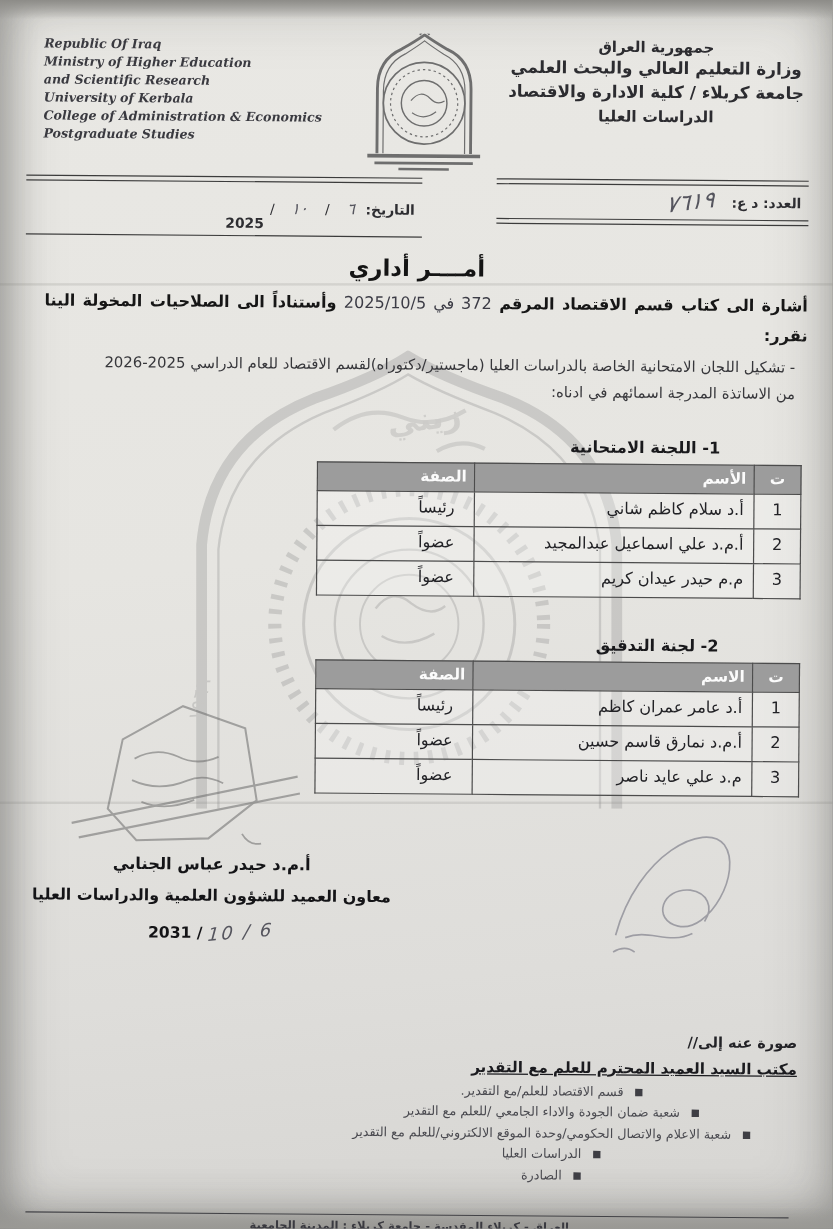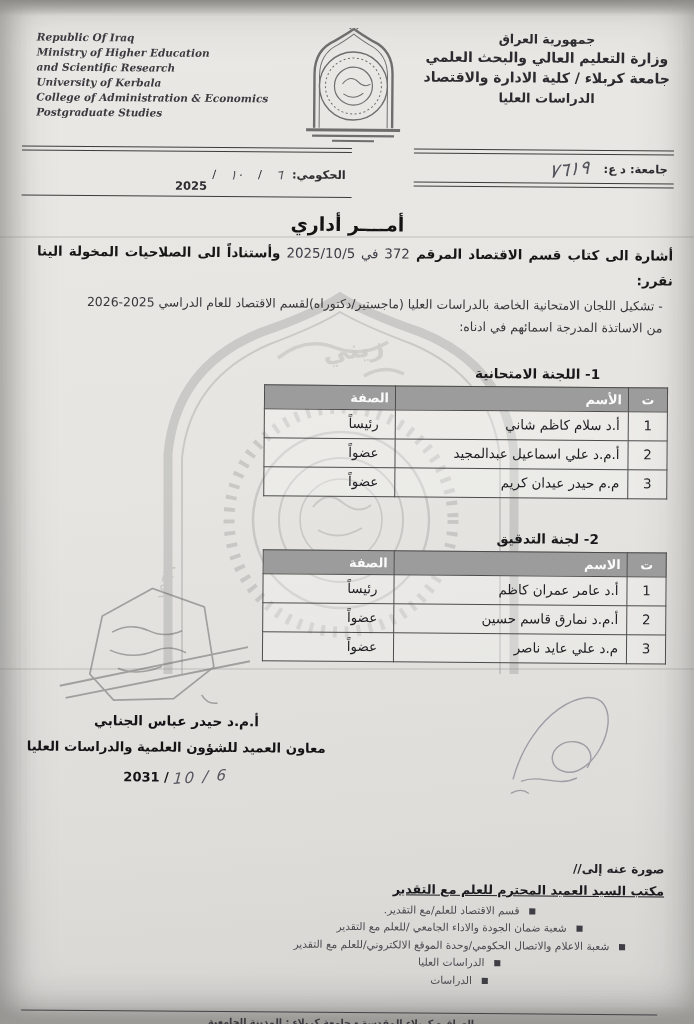--- a/index.html
+++ b/index.html
@@ -146,33 +146,33 @@
         <div class="a2">وزارة التعليم العالي والبحث العلمي</div>
         <div class="a3">جامعة كربلاء / كلية الادارة والاقتصاد</div>
         <div class="a4">الدراسات العليا</div>
       </div>
     </div>
 
     <div class="meta">
       <div class="meta-l">
         <div class="rule2"></div>
         <div class="meta-line">
-          <span>الحكومي:</span>
+          <span>التاريخ:</span>
           <span class="hw hw-sm">٦</span>
           <span class="slash">/</span>
           <span class="hw hw-sm">١٠</span>
           <span class="slash">/</span>
           <span class="yr">2025</span>
         </div>
         <div class="rule1"></div>
       </div>
       <div class="meta-r">
         <div class="rule2"></div>
         <div class="meta-line">
-          <span>جامعة: د ع:</span>
+          <span>العدد: د ع:</span>
           <span class="hw hw-num">٧٦١٩</span>
         </div>
         <div class="rule2"></div>
       </div>
     </div>
 
     <div class="title">أمــــر أداري</div>
 
     <div class="refline">
       <span>أشارة الى كتاب قسم الاقتصاد المرقم</span>
@@ -265,21 +265,21 @@
     </div>
 
     <div class="dist">
       <div class="copyto">صورة عنه إلى//</div>
       <div class="office">مكتب السيد العميد المحترم للعلم مع التقدير</div>
       <div class="dlist">
         <div class="ditem"><span class="blt">■</span><span>قسم الاقتصاد للعلم/مع التقدير.</span></div>
         <div class="ditem"><span class="blt">■</span><span>شعبة ضمان الجودة والاداء الجامعي /للعلم مع التقدير</span></div>
         <div class="ditem"><span class="blt">■</span><span>شعبة الاعلام والاتصال الحكومي/وحدة الموقع الالكتروني/للعلم مع التقدير</span></div>
         <div class="ditem"><span class="blt">■</span><span>الدراسات العليا</span></div>
-        <div class="ditem"><span class="blt">■</span><span>الدراسات</span></div>
+        <div class="ditem"><span class="blt">■</span><span>الصادرة</span></div>
       </div>
     </div>
 
     <div class="footer">
       <div class="frule"></div>
       <div class="faddr">العراق - كربلاء المقدسة - جامعة كربلاء : المدينة الجامعية</div>
       <div class="frow">
         <span class="site">/http://business.uokerbala.edu.iq</span>
         <span class="rand">RAND</span>
         <span class="mail">graduate@business.uokerbalal.edu.iq</span>

